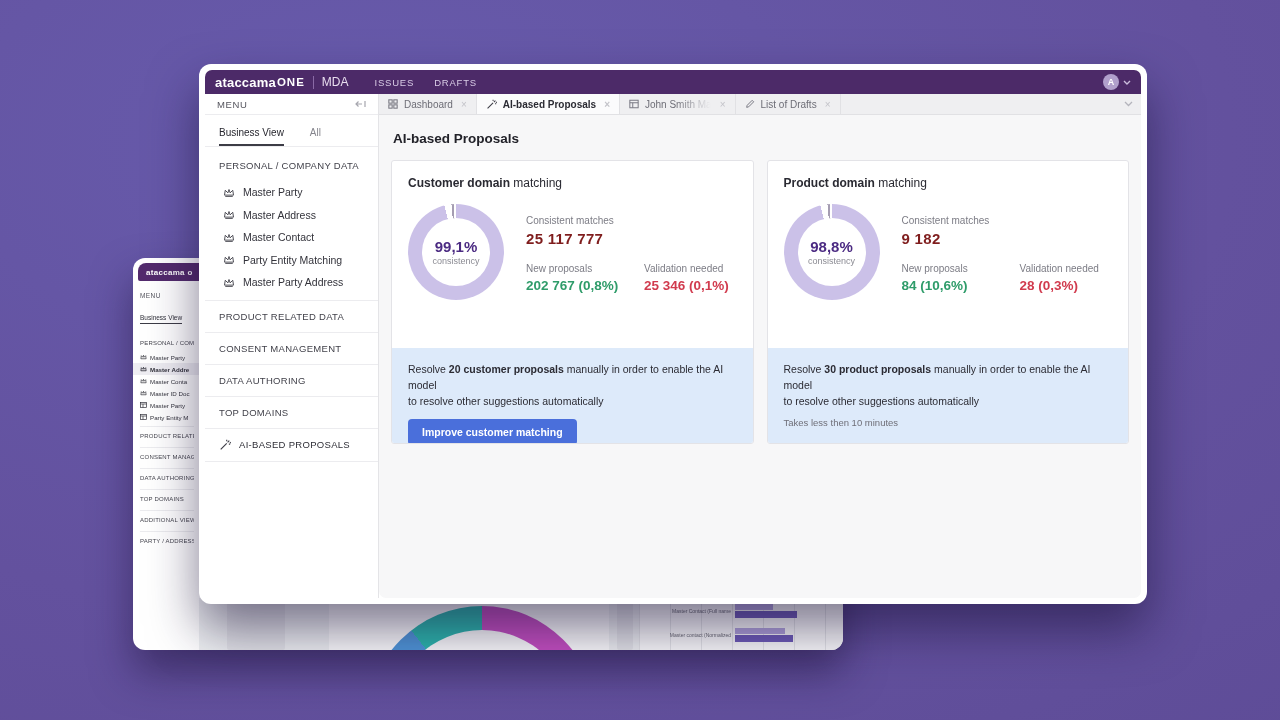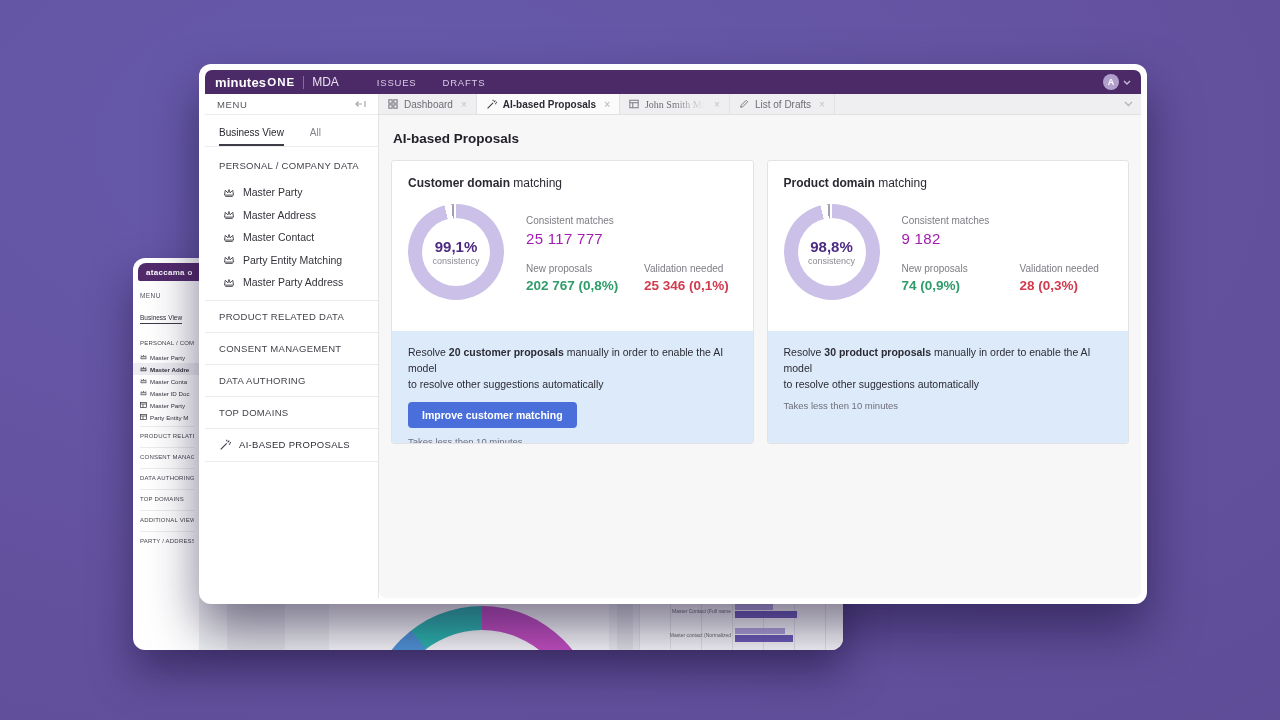--- a/index.html
+++ b/index.html
@@ -55,21 +55,21 @@
     z-index:2; display:flex; flex-direction:column;
   }
   .app-header {
     height:24px; background:#4c2a68; border-radius:7px 7px 0 0;
     display:flex; align-items:center; padding:0 10px; color:#fff; flex:0 0 auto;
   }
   .logo-brand { font-size:13px; font-weight:bold; letter-spacing:.2px; }
   .logo-one { font-size:11.5px; font-weight:bold; letter-spacing:1px; margin-left:1px; }
   .logo-div { width:1px; height:13px; background:#8a6aa6; margin:0 8px; }
   .logo-module { font-size:12px; color:#e8deef; }
-  .app-nav { display:flex; gap:26px; margin-left:38px; }
+  .app-nav { display:flex; gap:20px; margin-left:26px; }
   .app-nav-item { font-size:9.5px; letter-spacing:.8px; color:#d9cce6; cursor:pointer; }
   .header-right { margin-left:auto; display:flex; align-items:center; gap:4px; }
   .avatar { width:16px; height:16px; border-radius:50%; background:#b1a0cc; color:#fff;
     font-size:9px; font-weight:bold; display:flex; align-items:center; justify-content:center; }
 
   .app-body { flex:1; display:flex; min-height:0; }
 
   
   .sidebar { width:174px; background:#fff; border-right:1px solid #e4e4e7; display:flex; flex-direction:column; }
   .menu-row { height:21px; display:flex; align-items:center; justify-content:space-between;
@@ -93,45 +93,45 @@
   .right-pane { flex:1; display:flex; flex-direction:column; min-width:0; }
   .tab-bar { height:21px; background:#efeff1; border-bottom:1px solid #e1e1e4;
     display:flex; align-items:stretch; flex:0 0 auto; position:relative; }
   .tab { display:flex; align-items:center; gap:6px; padding:0 9px; font-size:10px; color:#6d6d76;
     border-right:1px solid #e1e1e4; cursor:pointer; white-space:nowrap; }
   .tab svg { color:#7a7a84; }
   .tab .close { color:#c3c3c9; font-size:10px; margin-left:2px; }
   .tab.active { background:#fbfbfc; color:#2b2b33; font-weight:bold; }
   .tab.active svg { color:#3c3c46; }
   .tab.faded .tab-label { -webkit-mask-image:linear-gradient(90deg,#000 45%,transparent 98%);
-    mask-image:linear-gradient(90deg,#000 45%,transparent 98%);font-family:Liberation Serif, serif; }
+    mask-image:linear-gradient(90deg,#000 45%,transparent 98%); }
   .tabbar-caret { position:absolute; right:8px; top:0; bottom:0; display:flex; align-items:center; color:#b4b4bc; cursor:pointer; }
 
   .content { flex:1; background:#f7f7f8; padding:14px 12px; border-radius:0 0 7px 7px; overflow:hidden; }
   .page-title { font-size:13.5px; font-weight:bold; color:#222229; margin:2px 0 14px 2px; }
   .cards { display:flex; gap:13px; }
   .card { width:365px; height:284px; background:#fff; border:1px solid #e3e3e7; border-radius:3px;
     position:relative; overflow:hidden; }
   .card-title { font-size:12px; color:#2a2a32; padding:15px 16px 6px; }
   .card-title b { font-weight:bold; }
   .card-body { display:flex; align-items:center; gap:22px; padding:8px 16px 0; }
   .donut { width:96px; height:96px; border-radius:50%; position:relative; flex:0 0 auto;
     background:conic-gradient(from -7deg, #ffffff 0deg 1.5deg, #a59db2 1.5deg 4.5deg, #ffffff 4.5deg 6.5deg, #cbc1e8 6.5deg 353deg, #ffffff 353deg 360deg); }
   .donut-hole { position:absolute; inset:14px; background:#fff; border-radius:50%;
     display:flex; flex-direction:column; align-items:center; justify-content:center; }
   .donut-pct { font-size:15px; font-weight:bold; color:#4b2a82; }
   .donut-sub { font-size:9px; color:#8b8b93; margin-top:1px; }
   .stats { flex:1; padding-top:4px; }
   .stat-label { font-size:10px; color:#7c7c85; margin-bottom:4px; }
-  .stat-big { font-size:15px; font-weight:normal; color:#a21caf; letter-spacing:.3px; }
+  .stat-big { font-size:15px; font-weight:bold; color:#7f1d1d; letter-spacing:.3px; }
   .stat-row { display:flex; margin-top:16px; }
   .stat-col-left { width:118px; }
   .stat-green { font-size:13.5px; font-weight:bold; color:#2f9c6a; }
   .stat-red { font-size:13.5px; font-weight:bold; color:#d13b4e; }
-  .card-footer { position:absolute; left:0; right:0; bottom:0; height:112px;
+  .card-footer { position:absolute; left:0; right:0; bottom:0; height:95px;
     background:#ddeafa; padding:13px 16px 0; }
   .resolve-text { font-size:10.5px; color:#2b2b33; line-height:16px; }
   .improve-btn { margin-top:10px; background:#4a6fdb; color:#fff; border:none; border-radius:4px;
     font-size:10.5px; font-weight:bold; font-family:inherit; padding:7px 14px; cursor:pointer; }
   .footer-note { font-size:9.5px; color:#6f6f78; margin-top:8px; }
 </style>
 </head>
 <body>
 
 <div class="bg-window">
@@ -220,21 +220,21 @@
         <span class="bar-dark" style="width:58px;"></span>
       </div>
     </div>
 
   </div>
 </div>
 
 <div class="main-window">
 
   <div class="app-header">
-    <span class="logo-brand">minutes</span>
+    <span class="logo-brand">ataccama</span>
     <span class="logo-one">ONE</span>
     <span class="logo-div"></span>
     <span class="logo-module">MDA</span>
     <div class="app-nav">
       <span class="app-nav-item">ISSUES</span>
       <span class="app-nav-item">DRAFTS</span>
     </div>
     <div class="header-right">
       <span class="avatar">A</span>
       <span>
@@ -421,21 +421,21 @@
                   <span class="donut-pct">98,8%</span>
                   <span class="donut-sub">consistency</span>
                 </div>
               </div>
               <div class="stats">
                 <div class="stat-label">Consistent matches</div>
                 <div class="stat-big">9 182</div>
                 <div class="stat-row">
                   <div class="stat-col-left">
                     <div class="stat-label">New proposals</div>
-                    <div class="stat-green">74 (0,9%)</div>
+                    <div class="stat-green">84 (10,6%)</div>
                   </div>
                   <div>
                     <div class="stat-label">Validation needed</div>
                     <div class="stat-red">28 (0,3%)</div>
                   </div>
                 </div>
               </div>
             </div>
             <div class="card-footer">
               <div class="resolve-text">

